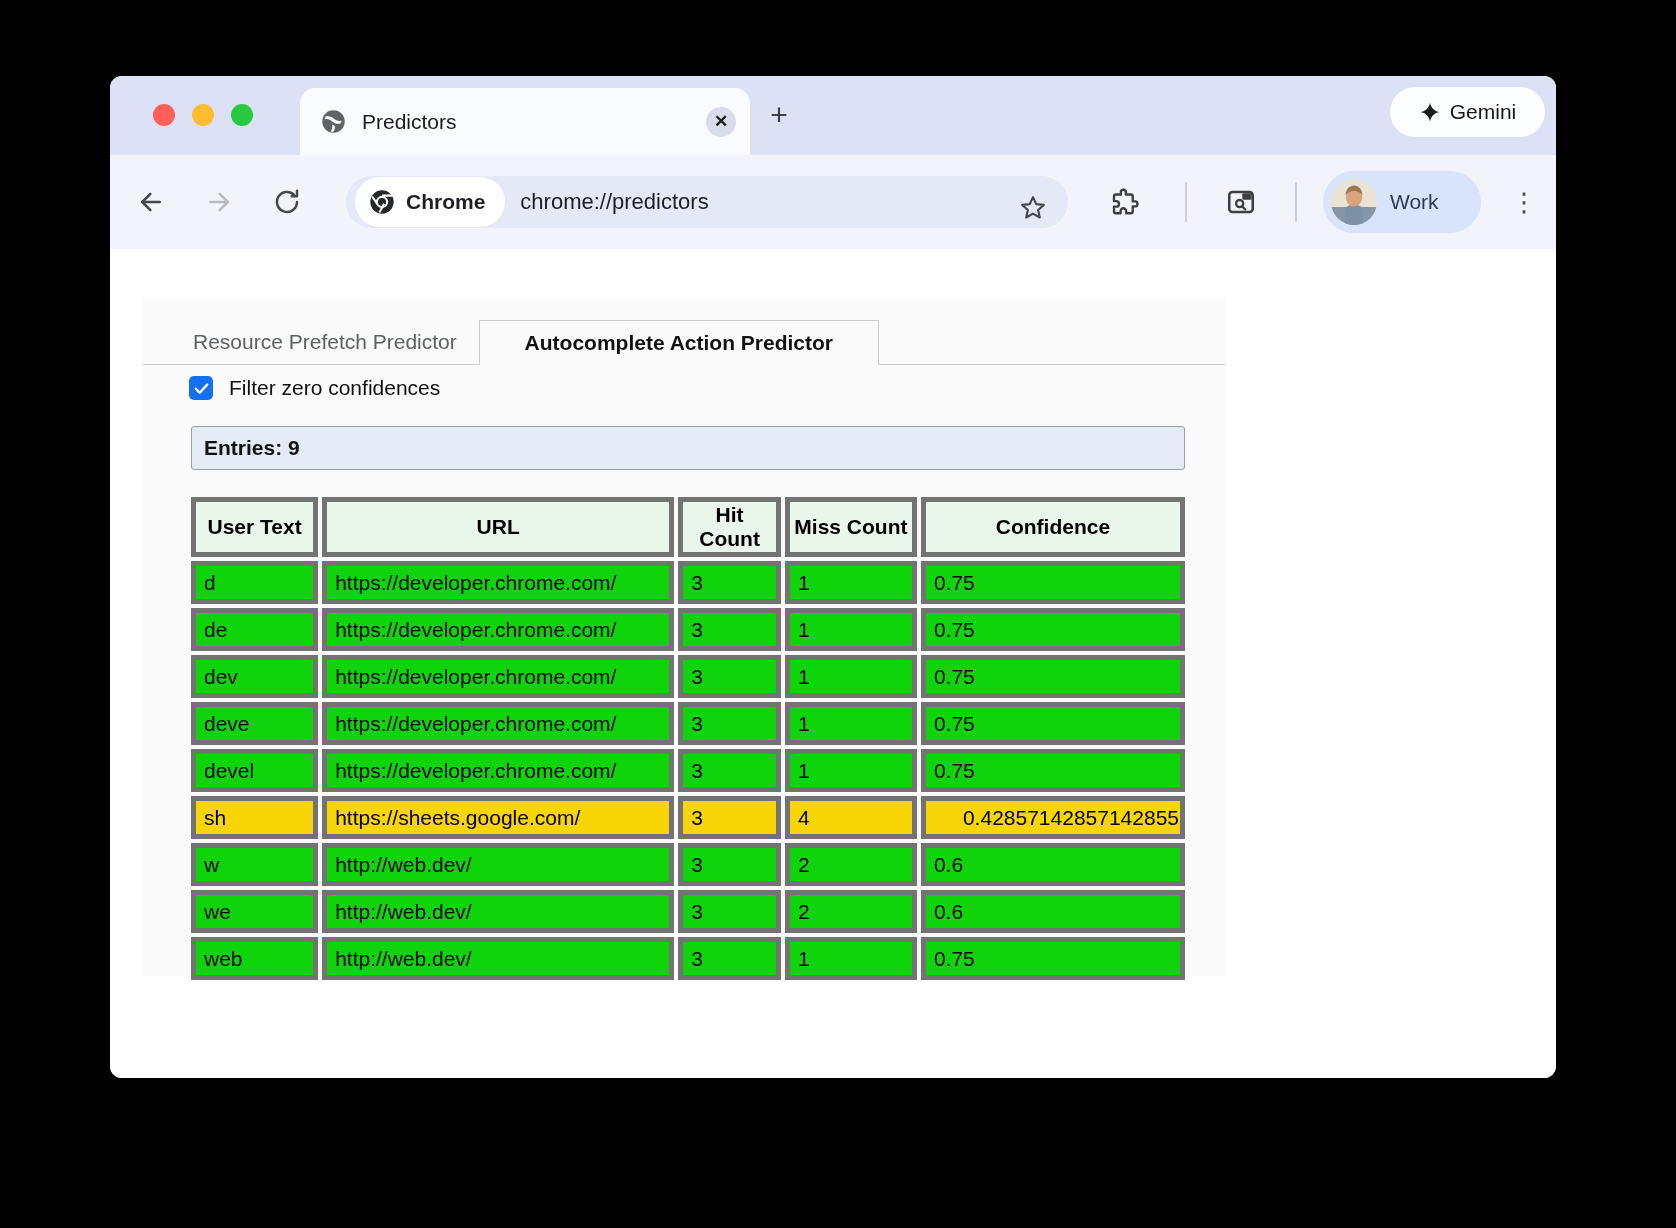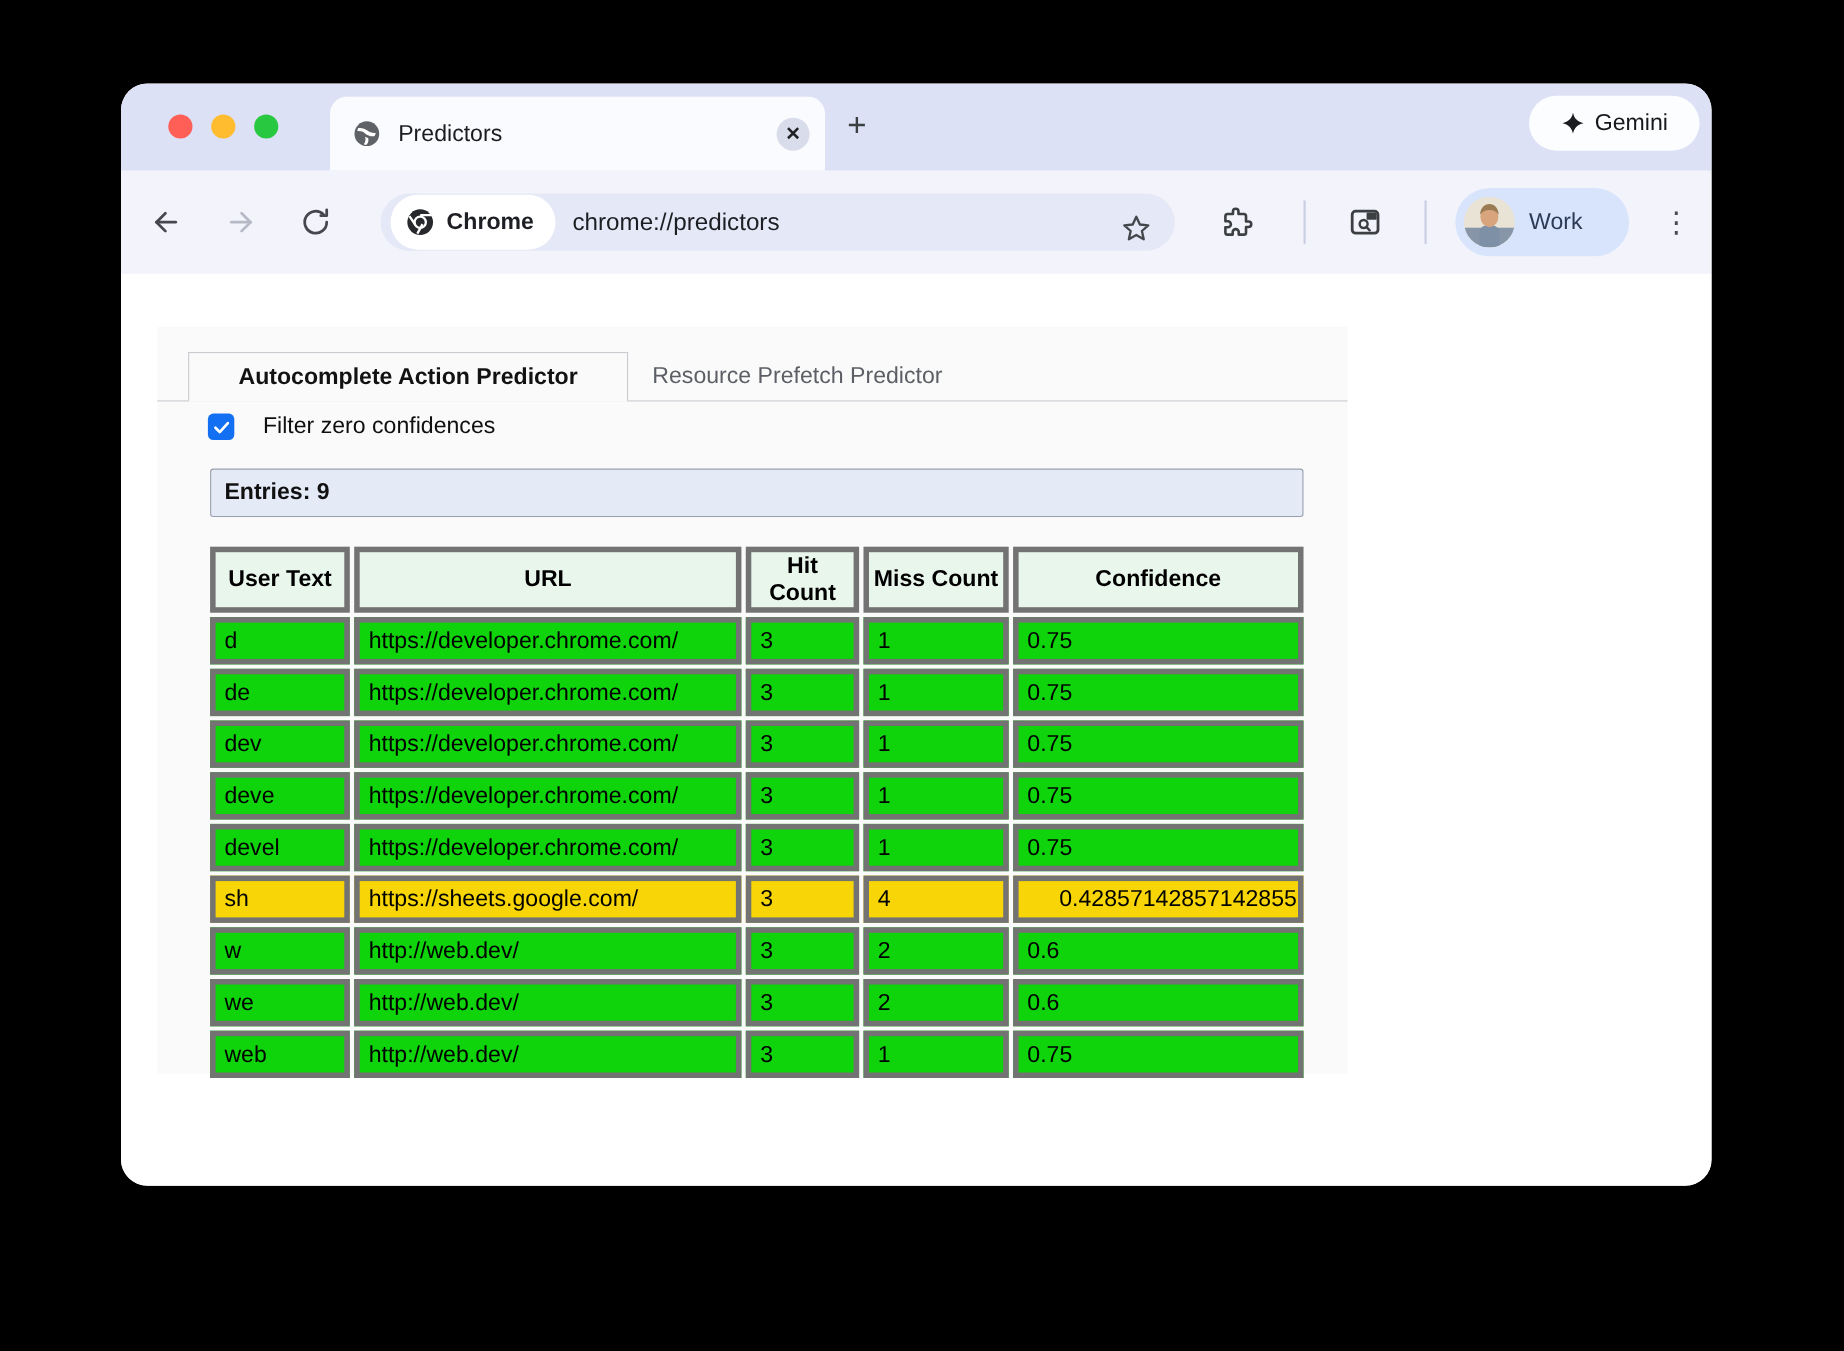--- a/index.html
+++ b/index.html
@@ -1,18 +1,18 @@
 <!DOCTYPE html>
 <html style="--accent-blue: #1470f2; --row-green: #0fd30b; --row-yellow: #f7d506; --traffic-red: #ff5f57; --traffic-yellow: #febc2e; --traffic-green: #28c840;"><head>
 <meta charset="utf-8">
 <style>
   html,body{margin:0;padding:0;background:#000;font-family:"Liberation Sans",sans-serif;}
   .stage{position:relative;width:1676px;height:1228px;background:#000;overflow:hidden;}
   .window{position:absolute;left:110px;top:76px;width:1446px;height:1002px;background:#fff;
-          border-radius:24px;overflow:hidden;display:flex;flex-direction:column;}
+          border-radius:12px;overflow:hidden;display:flex;flex-direction:column;}
 
   
   .tabstrip{position:relative;height:79px;background:#dce1f5;flex:0 0 auto;}
   .traffic{position:absolute;left:43px;top:28px;display:flex;gap:17px;}
   .traffic span{width:22px;height:22px;border-radius:50%;display:block;}
   .t-red{background:var(--traffic-red);} .t-yellow{background:var(--traffic-yellow);} .t-green{background:var(--traffic-green);}
   .browser-tab{position:absolute;left:190px;top:12px;width:450px;height:67px;background:#fafbff;
           border-radius:15px 15px 0 0;display:flex;align-items:center;}
   .favicon{margin-left:20px;width:27px;height:27px;flex:0 0 auto;}
   .tab-title{margin-left:15px;font-size:21px;color:#1b1c20;}
@@ -47,21 +47,21 @@
 
   
   .content{flex:1 1 auto;background:#fff;position:relative;}
   .panel{position:absolute;left:33px;top:48px;width:1082px;height:679px;background:#fafafa;}
   .page-tabs{height:67px;padding-left:28px;border-bottom:1px solid #c9cbd0;display:flex;align-items:flex-end;}
   .page-tab{box-sizing:border-box;height:45px;display:flex;align-items:center;justify-content:center;
             font-size:21px;}
   .page-tab.active{width:400px;background:#fafafa;border:1px solid #c9cbd0;border-bottom:1px solid #fafafa;
             margin-bottom:-1px;font-weight:700;color:#121212;}
   .page-tab.inactive{padding:0 22px;color:#5c5f65;}
-  .filter-row{margin:11px 0 0 46px;display:flex;align-items:center;gap:26px;}
+  .filter-row{margin:11px 0 0 46px;display:flex;align-items:center;gap:16px;}
   .checkbox{width:24px;height:24px;border-radius:5px;background:var(--accent-blue);
             display:flex;align-items:center;justify-content:center;flex:0 0 auto;}
   .filter-label{font-size:21px;color:#0f0f0f;}
   .entries{margin:26px 0 0 48px;box-sizing:border-box;width:994px;height:44px;background:#e4eaf6;
            border:1px solid #99a0ad;border-radius:3px;font-size:21px;font-weight:700;color:#111;
            line-height:42px;padding-left:12px;}
   table.pred{margin:23px 0 0 44px;border-collapse:separate;border-spacing:4px;width:1002px;table-layout:fixed;}
   table.pred th, table.pred td{box-sizing:border-box;border:5px solid #737373;height:43px;font-size:21px;color:#000;}
   table.pred th{background:#e9f6ec;font-weight:700;text-align:center;}
   table.pred td{padding-left:8px;text-align:left;}
@@ -170,22 +170,22 @@
         <span class="label">Work</span>
       </div>
 
       <div class="kebab">⋮</div>
     </div>
 
     <div class="content">
       <div class="panel">
 
         <div class="page-tabs">
+          <div class="page-tab inactive">Resource Prefetch Predictor</div>
           <div class="page-tab active">Autocomplete Action Predictor</div>
-          <div class="page-tab inactive">Resource Prefetch Predictor</div>
         </div>
 
         <div class="filter-row">
           <span class="checkbox">
             <svg width="17" height="17" viewBox="0 0 24 24">
               <path d="M4 12.5 9.5 18 20 6.5" fill="none" stroke="#fff" stroke-width="3.4" stroke-linecap="round" stroke-linejoin="round"></path>
             </svg>
           </span>
           <span class="filter-label">Filter zero confidences</span>
         </div>

